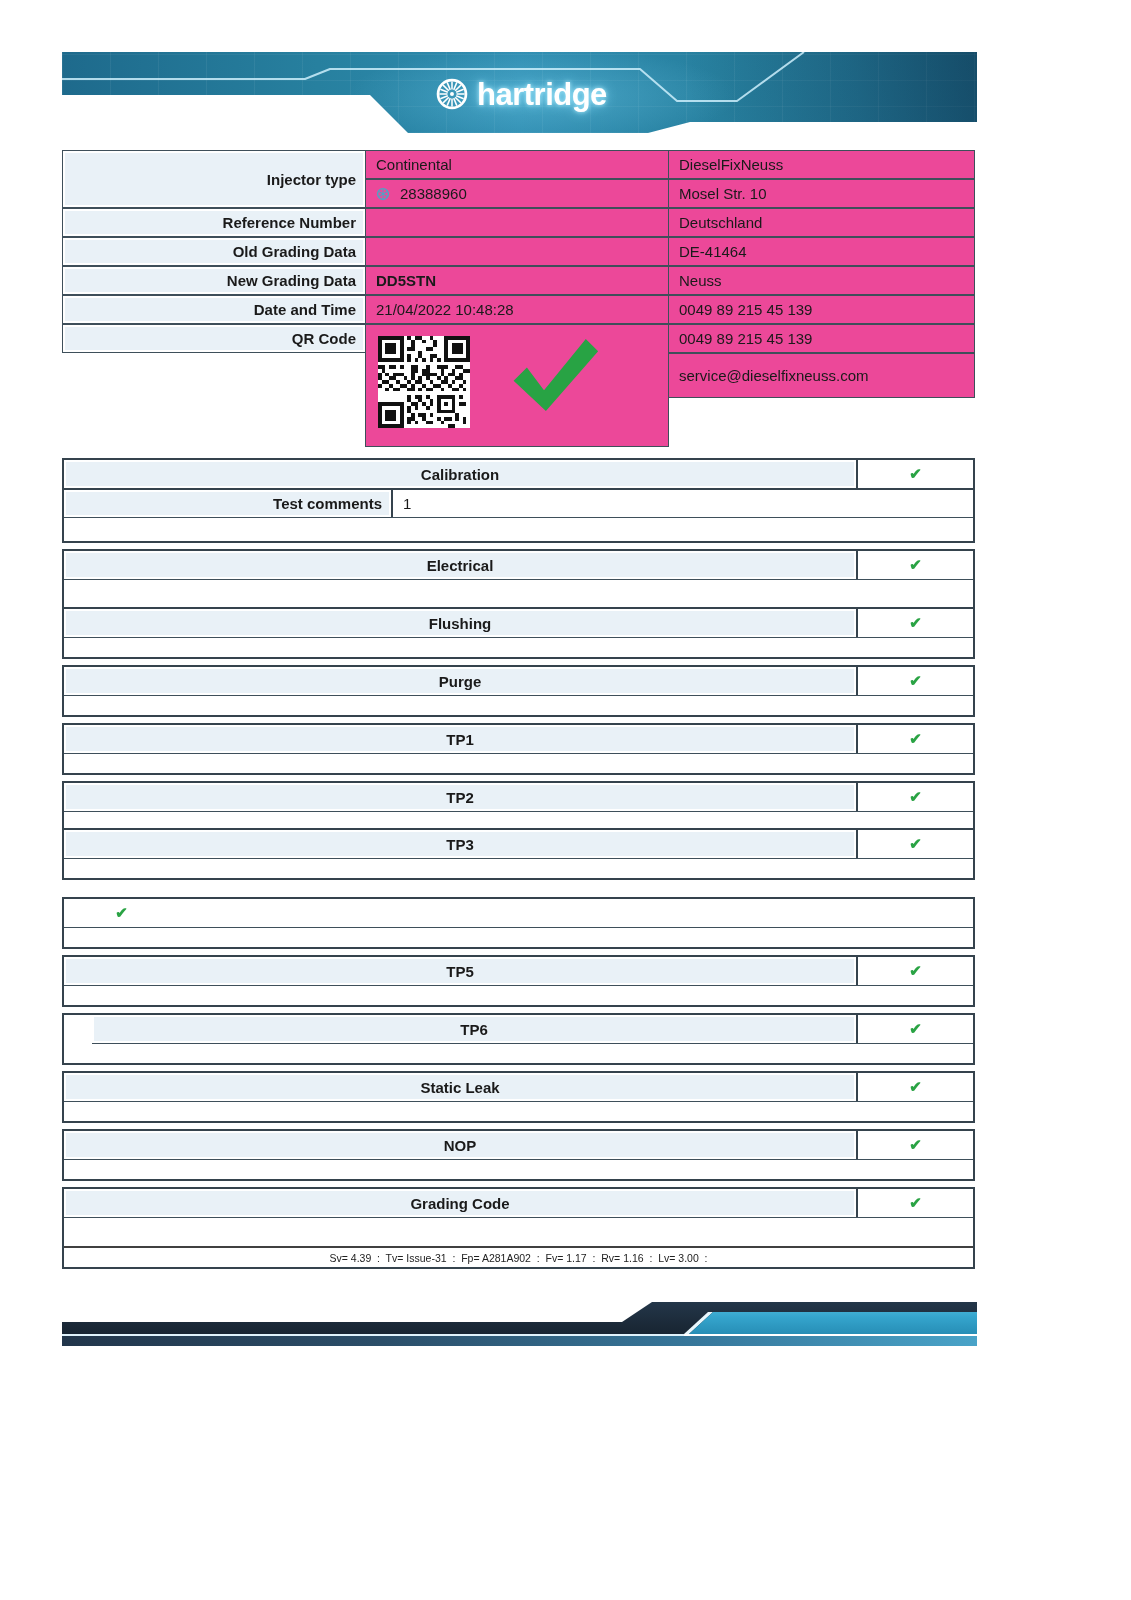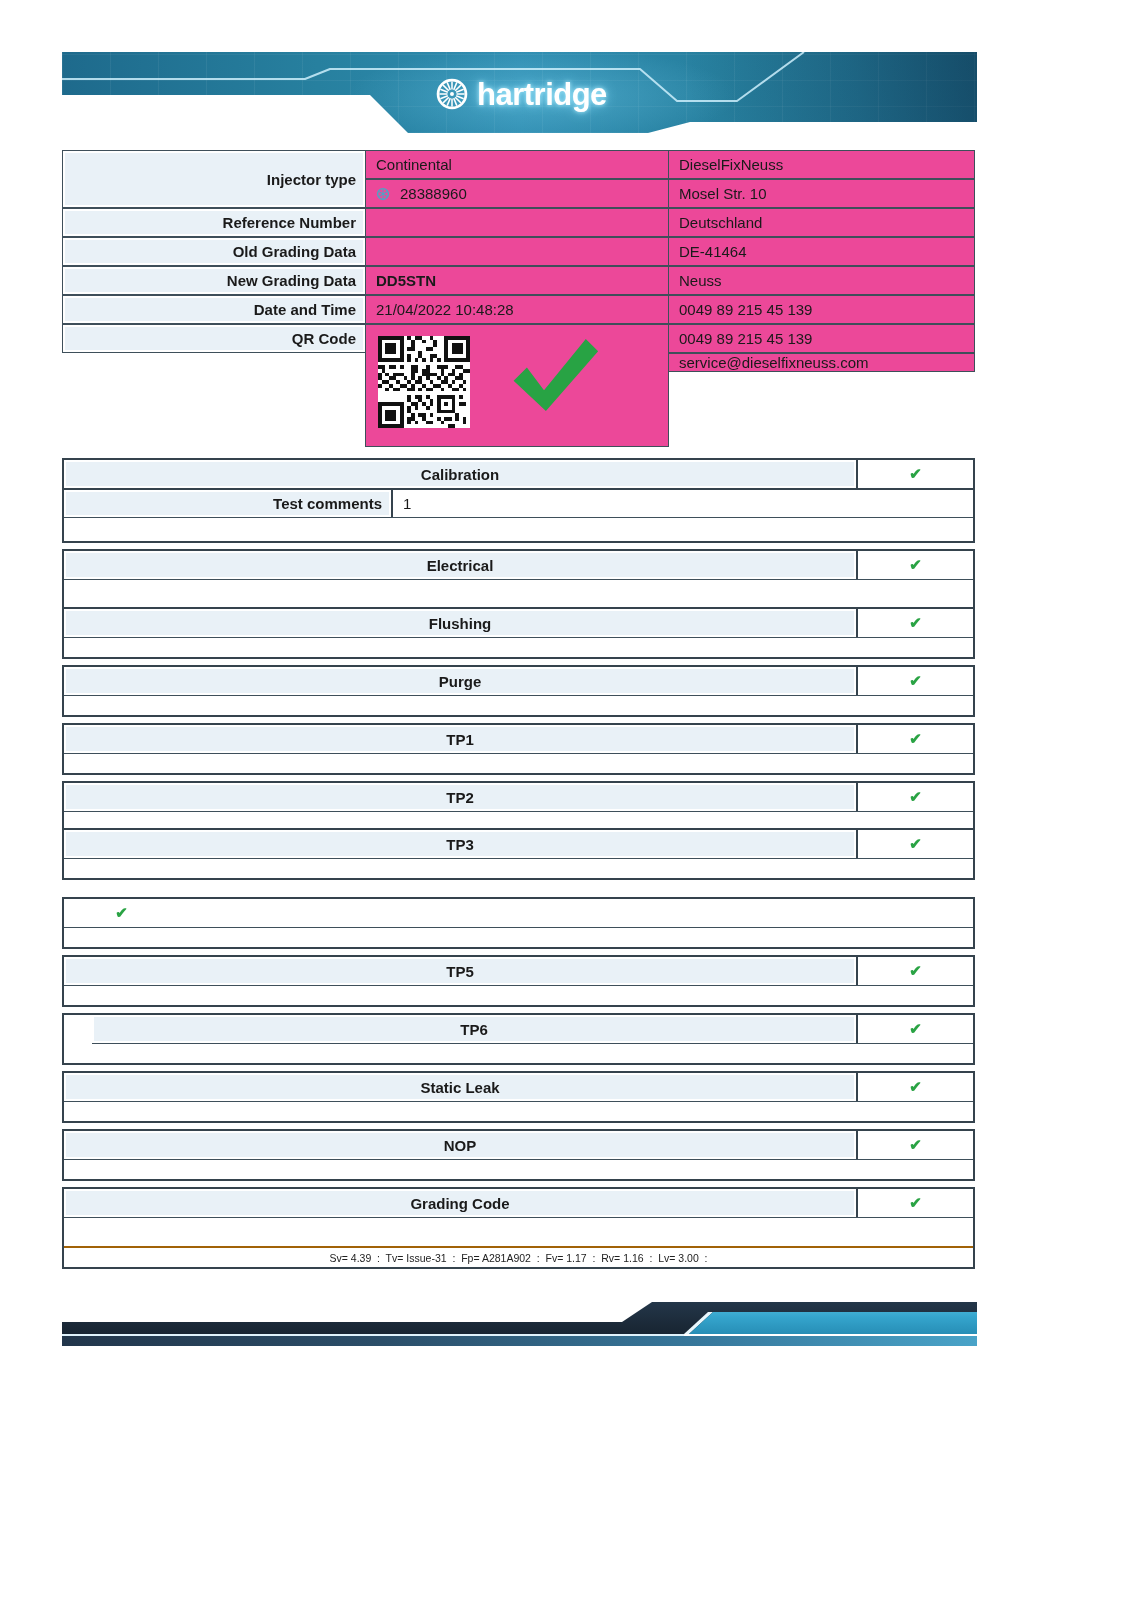--- a/index.html
+++ b/index.html
@@ -64,21 +64,21 @@
   }
   .row-comments{display:flex;height:29px;border-top:2px solid #35434d;box-sizing:border-box;}
   .row-comments .c-lbl{
     width:329px;background:#e9f1f7;border-right:2px solid #35434d;box-sizing:border-box;
     display:flex;align-items:center;justify-content:flex-end;padding-right:9px;
     font-weight:bold;font-size:15px;box-shadow:inset 0 0 0 2px #ffffff;
   }
   .row-comments .c-val{flex:1;display:flex;align-items:center;padding-left:10px;font-size:15px;}
   .row-empty{border-top:1px solid #3e4f5a;background:#ffffff;}
   .row-version{
-    height:22px;border-top:2px solid #a16207;box-sizing:border-box;
+    height:22px;border-top:2px solid #404040;box-sizing:border-box;
     display:flex;align-items:center;justify-content:center;
     font-size:10.5px;color:#222222;white-space:pre;
   }
   
   .fbanner{position:absolute;left:62px;top:1296px;width:915px;height:52px;}
   .fb-dark{
     position:absolute;inset:0;
     clip-path:polygon(0 26px,560px 26px,590px 6px,915px 6px,915px 38px,0 38px);
     background:linear-gradient(180deg,#263a4e 0%,#1a2836 60%,#141f2b 100%);
   }
@@ -287,21 +287,21 @@
     </svg>
   </div>
 
   <div class="cell val col-r" style="top:0;height:29px;">DieselFixNeuss</div>
   <div class="cell val col-r" style="top:29px;height:29px;">Mosel Str. 10</div>
   <div class="cell val col-r" style="top:58px;height:29px;">Deutschland</div>
   <div class="cell val col-r" style="top:87px;height:29px;">DE-41464</div>
   <div class="cell val col-r" style="top:116px;height:29px;">Neuss</div>
   <div class="cell val col-r" style="top:145px;height:29px;">0049 89 215 45 139</div>
   <div class="cell val col-r" style="top:174px;height:29px;">0049 89 215 45 139</div>
-  <div class="cell val col-r" style="top:203px;height:19px;">service@dieselfixneuss.com</div>
+  <div class="cell val col-r" style="top:203px;height:45px;">service@dieselfixneuss.com</div>
 </div>
 
 <div class="sections">
 
   <div class="group" style="top:0;height:85px;">
     <div class="hdr">
       <div class="h-lbl">Calibration</div>
       <div class="h-chk">✔</div>
     </div>
     <div class="row-comments">

